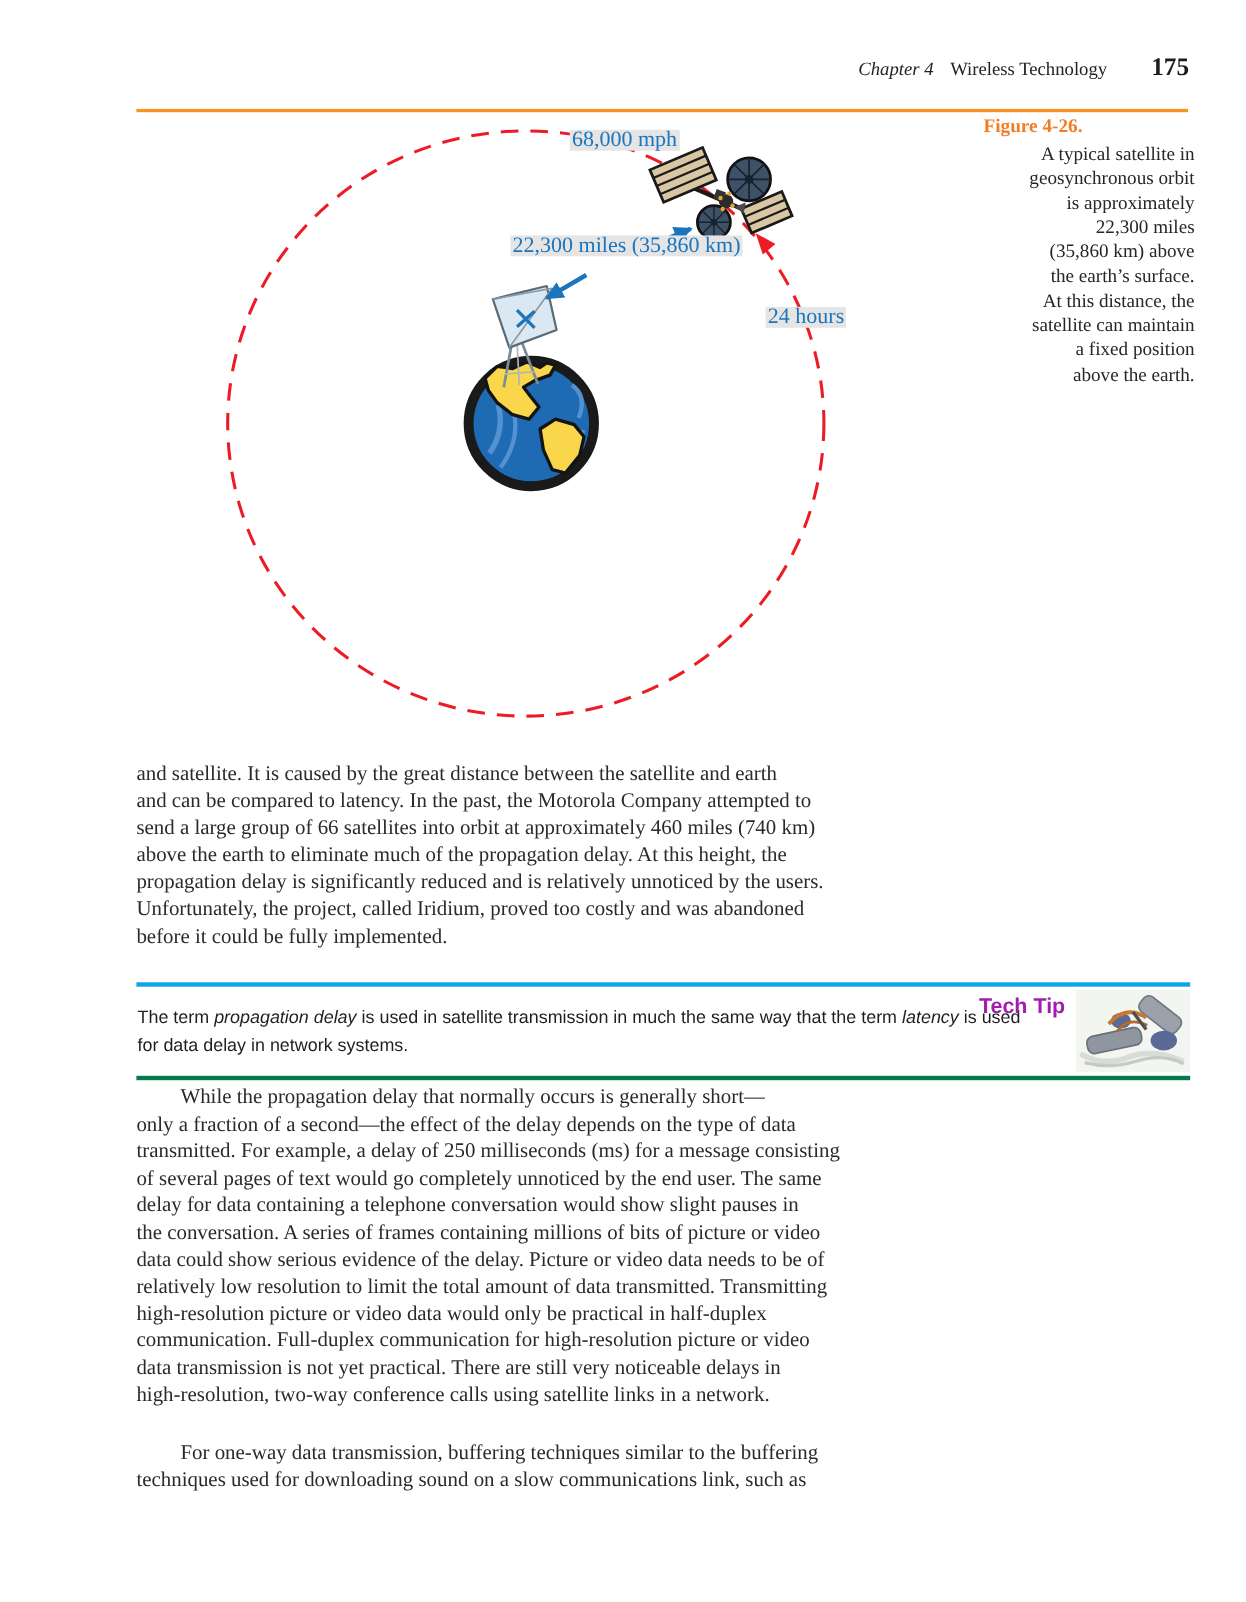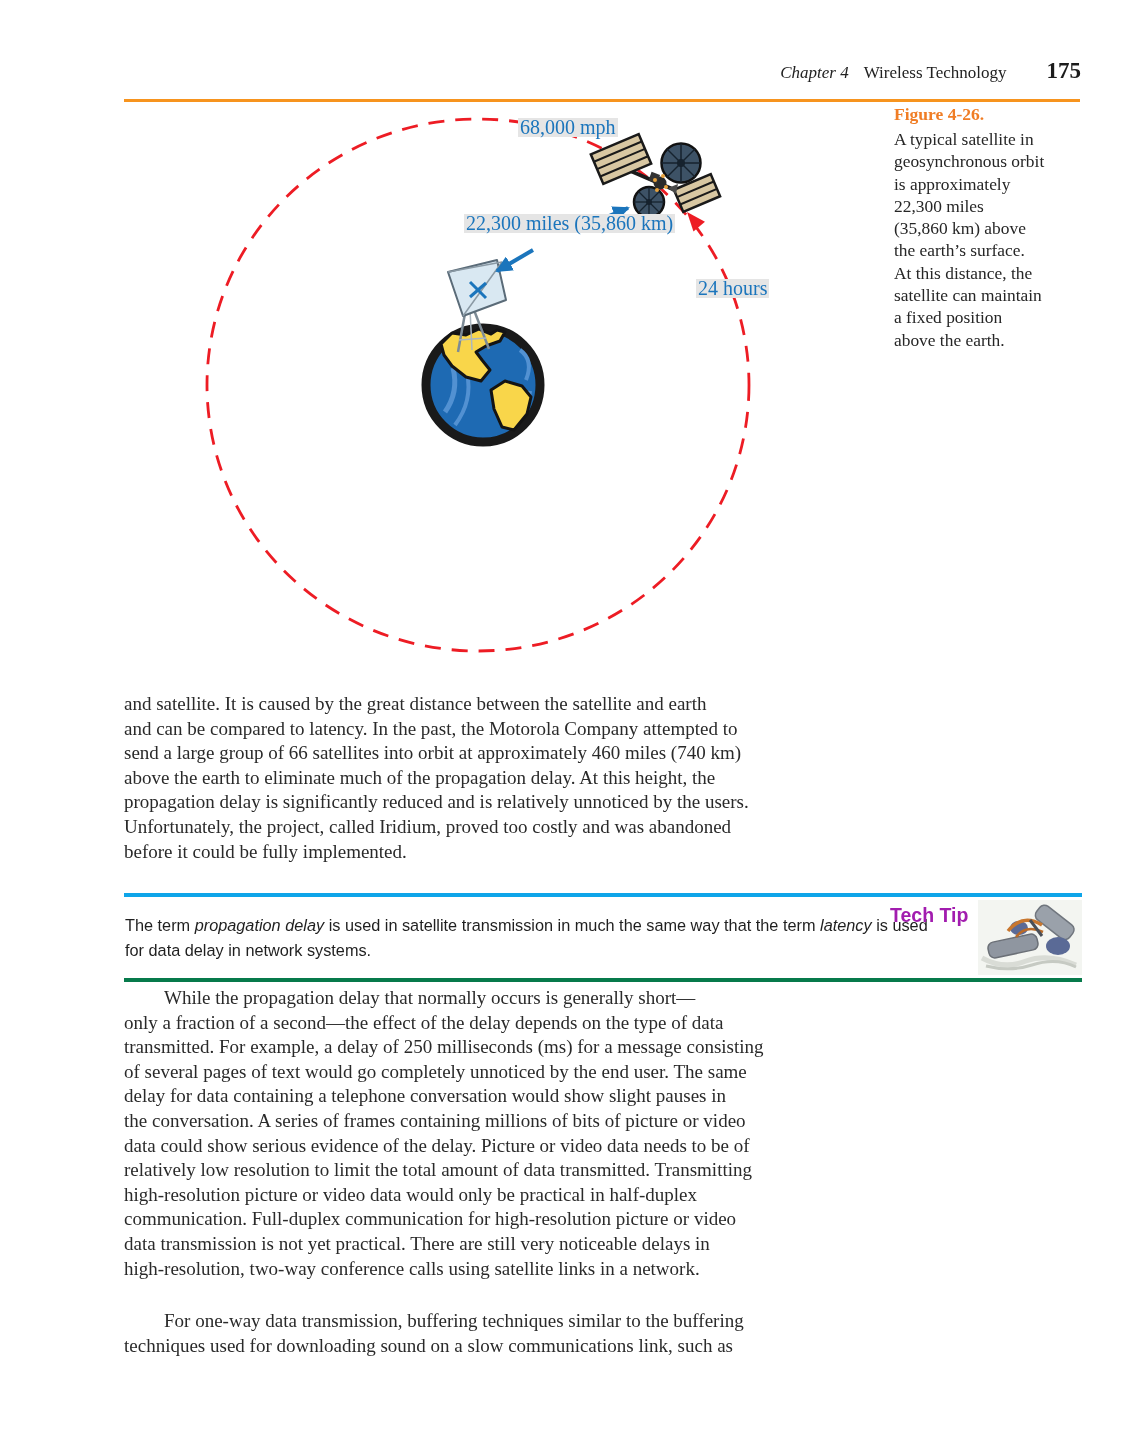--- a/index.html
+++ b/index.html
@@ -2,42 +2,42 @@
 <html><head>
 <meta charset="utf-8">
 <style>
   html,body{margin:0;padding:0;background:#ffffff;}
   .page{
     position:relative;width:1133px;height:1456px;background:#ffffff;overflow:hidden;
     font-family:"Liberation Serif", serif;color:#262626;
   }
   
   .running-head{
-    position:absolute;top:58px;right:52px;display:flex;align-items:baseline;
+    position:absolute;top:48px;right:52px;display:flex;align-items:baseline;
     font-size:17px;color:#222;
   }
   .running-head .chap{font-style:italic;}
   .running-head .title{margin-left:15px;}
   .running-head .pagenum{margin-left:40px;font-weight:bold;font-size:23px;color:#1c1c1c;}
   .orange-rule{
     position:absolute;left:124px;top:99px;width:956px;height:3px;background:#f7941e;
   }
   
   .fig-svg{position:absolute;left:0;top:0;width:1133px;height:700px;}
   .fig-label{
     position:absolute;font-size:20px;color:#1b75bc;background:#e5e5e5;
     padding:0 2px;line-height:19px;white-space:nowrap;
   }
   .lbl-speed{left:518px;top:118px;}
   .lbl-distance{left:464px;top:214px;}
   .lbl-period{left:696px;top:279px;}
   
   .caption{position:absolute;left:894px;top:104px;width:192px;}
   .caption .cap-title{color:#f07d25;font-weight:bold;font-size:17.5px;margin:0 0 3px 0;}
-  .caption .cap-text{font-size:17.4px;line-height:22.3px;white-space:pre-line;color:#262626;}
+  .caption .cap-text{font-size:17.4px;line-height:22.3px;white-space:pre-line;color:#262626;text-align:right;}
   
   .bodypara{
     position:absolute;left:124px;width:770px;font-size:19px;line-height:24.6px;
     color:#2a2a2a;white-space:pre-line;
   }
   .p1{top:692px;}
   .p2{top:986px;text-indent:40px;}
   .p3{top:1309px;text-indent:40px;}
   
   .techtip{

